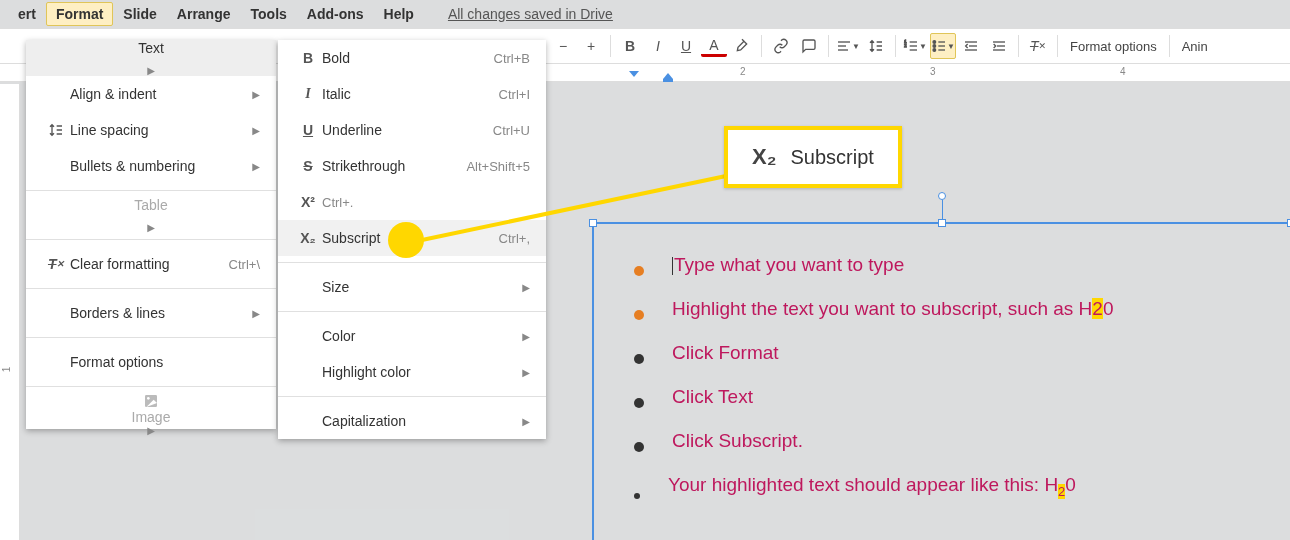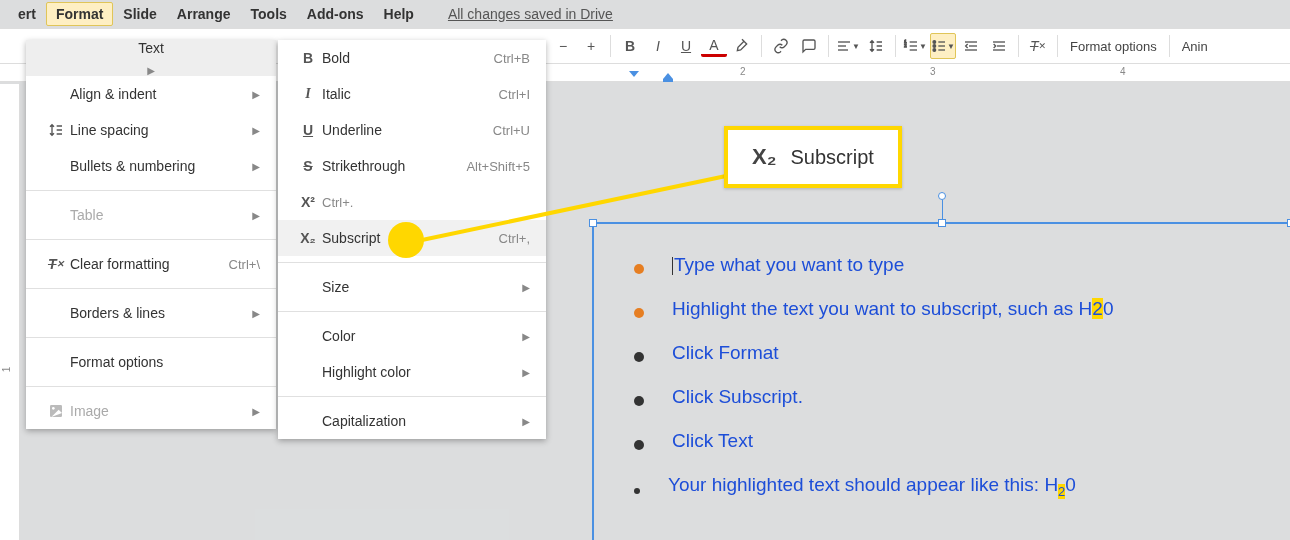--- a/index.html
+++ b/index.html
@@ -28,38 +28,38 @@
 .dropdown-menu { position: absolute; background: #fff; box-shadow: 0 2px 6px rgba(0,0,0,0.3); z-index: 10; font-size: 14px; color: #333; }
 .format-menu { left: 26px; top: 40px; width: 250px; }
 .text-menu { left: 278px; top: 40px; width: 268px; }
 .menu-item { display: flex; align-items: center; height: 36px; padding: 0 16px; cursor: pointer; position: relative; }
 .menu-item.hover-y { background: #f1f1f1; }
 .menu-item.highlight-row { background: #eee; flex-direction: column; }
 .menu-icon { width: 28px; display: inline-flex; align-items: center; justify-content: center; color: #555; font-weight: bold; }
 .menu-label { flex: 1; }
 .menu-shortcut { color: #888; font-size: 13px; }
 .menu-arrow { color: #888; font-size: 10px; }
-.menu-item.disabled { color: #aaa; }
+.menu-item.disabled { color: #aaa; flex-direction: column; }
 .menu-divider { height: 1px; background: #e0e0e0; margin: 6px 0; }
 
 .yellow-dot { position: absolute; width: 36px; height: 36px; background: #ffd700; border-radius: 50%; left: 388px; top: 222px; z-index: 20; }
 .callout-line { position: absolute; left: 418px; top: 172px; width: 312px; height: 72px; z-index: 15; pointer-events: none; }
 .callout-box { position: absolute; left: 724px; top: 126px; background: #fff; border: 4px solid #ffd700; padding: 14px 24px; display: flex; align-items: center; z-index: 20; box-shadow: 0 1px 3px rgba(0,0,0,0.2); }
 .callout-icon { font-size: 22px; color: #444; margin-right: 14px; font-weight: bold; }
 .callout-text { font-size: 20px; color: #333; }
 
 .slide-textbox { position: absolute; left: 592px; top: 222px; width: 700px; height: 340px; border: 2px solid #4a90e2; background: transparent; z-index: 5; }
 .handle { position: absolute; width: 8px; height: 8px; background: #fff; border: 1px solid #4a90e2; }
 .handle.tl { left: -5px; top: -5px; } .handle.tr { right: -5px; top: -5px; }
 .handle.tm { left: 50%; top: -5px; margin-left: -4px; }
 .handle.rot { left: 50%; top: -32px; margin-left: -4px; border-radius: 50%; }
 .rot-line { position: absolute; left: 50%; top: -24px; width: 1px; height: 20px; background: #4a90e2; }
 
 .bullets { padding: 30px 40px; list-style: none; }
-.bullets li { display: flex; align-items: center; margin-bottom: 22px; font-size: 19px; color: #1d4ed8; }
+.bullets li { display: flex; align-items: flex-end; margin-bottom: 22px; font-size: 19px; color: #be185d; }
 .bullet-dot { width: 10px; height: 10px; border-radius: 50%; background: #333; margin-right: 28px; margin-top: 7px; flex-shrink: 0; }
 .bullet-dot.orange { background: #e67e22; }
 .bullet-dot.small { width: 6px; height: 6px; margin-top: 9px; }
 .hl { background: #ffd700; }
 .sub { font-size: 13px; vertical-align: sub; }
 .cursor-caret { display: inline-block; width: 1px; height: 18px; background: #333; vertical-align: middle; margin-right: 1px; }
 
 svg.icon { width: 16px; height: 16px; }
 </style>
 </head>
@@ -327,24 +327,24 @@
     <li>
         <span class="bullet-dot orange"></span>
         <span><span>Highlight the text you want to subscript, such as H</span><span class="hl">2</span><span>0</span></span>
       </li>
     <li>
         <span class="bullet-dot"></span>
         <span>Click Format</span>
       </li>
     <li>
         <span class="bullet-dot"></span>
+        <span>Click Text</span>
+      </li>
+    <li>
+        <span class="bullet-dot"></span>
         <span>Click Subscript.</span>
-      </li>
-    <li>
-        <span class="bullet-dot"></span>
-        <span>Click Text</span>
       </li>
     <li>
         <span class="bullet-dot small"></span>
         <span><span>Your highlighted text should appear like this: H</span><span class="sub hl">2</span><span>0</span></span>
       </li>
   </ul>
 </div>
 
 </body></html>

